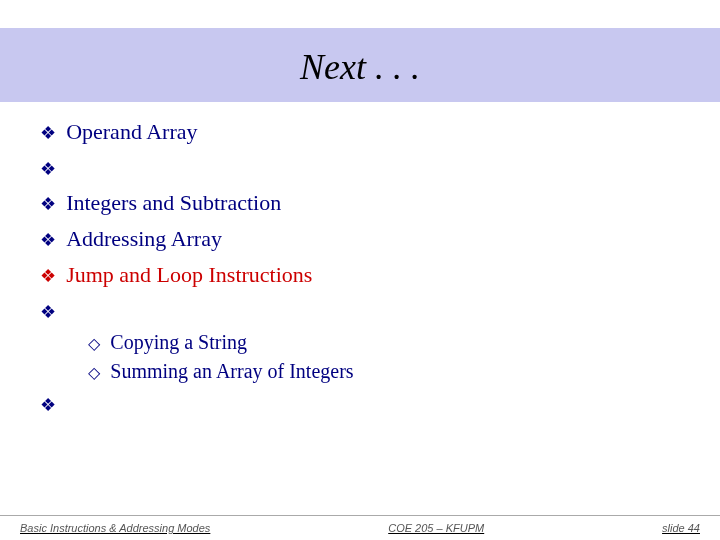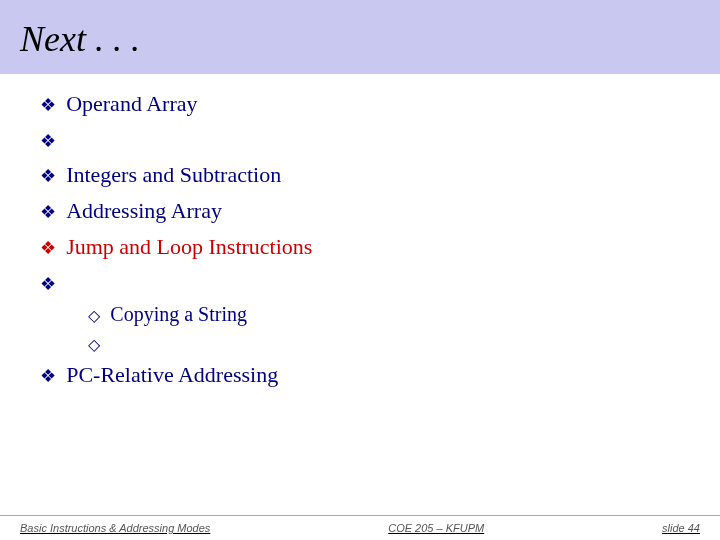--- a/index.html
+++ b/index.html
@@ -19,21 +19,23 @@
     .slide {
       width: 720px;
       height: 540px;
       background: #ffffff;
       display: flex;
       flex-direction: column;
     }
 
     .header {
       background: #c8c8f0;
+      text-align: center;
       padding: 18px 20px 14px 20px;
+      margin-top: 28px;
     }
 
     .header-title {
       font-size: 36px;
       font-style: italic;
       color: #000000;
       font-weight: normal;
     }
 
     .content {
@@ -135,24 +137,24 @@
       </div>
       <div class="bullet-item normal">
         <span class="bullet-symbol">❖</span>
       </div>
       <div class="sub-bullet-item">
         <span class="sub-bullet-symbol">◇</span>
         <span>Copying a String</span>
       </div>
       <div class="sub-bullet-item">
         <span class="sub-bullet-symbol">◇</span>
+        <span>Summing an Array of Integers</span>
       </div>
       <div class="bullet-item normal">
         <span class="bullet-symbol">❖</span>
-        <span class="bullet-text">PC-Relative Addressing</span>
       </div>
     </div>
 
   <div class="footer">
     <span class="footer-text">Basic Instructions &amp; Addressing Modes</span>
     <span class="footer-text">COE 205 – KFUPM</span>
     <span class="footer-text">slide 44</span>
   </div>
 </div>
 

